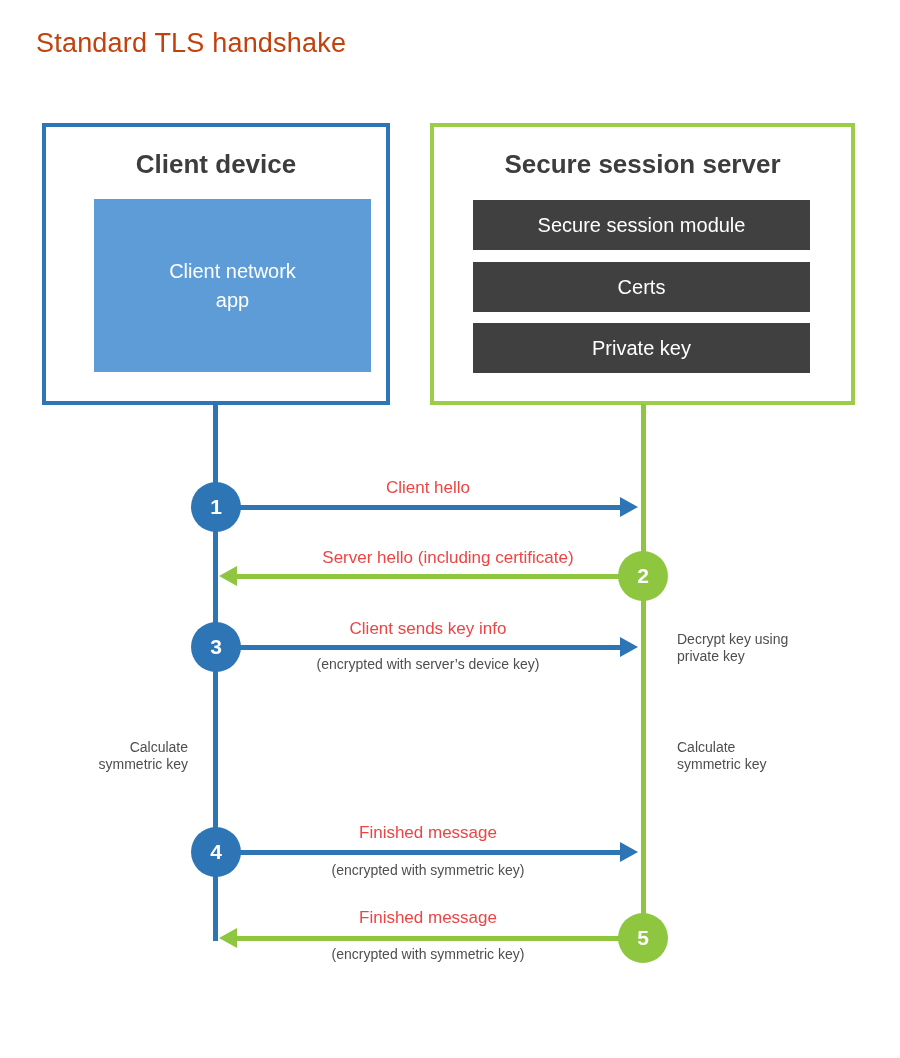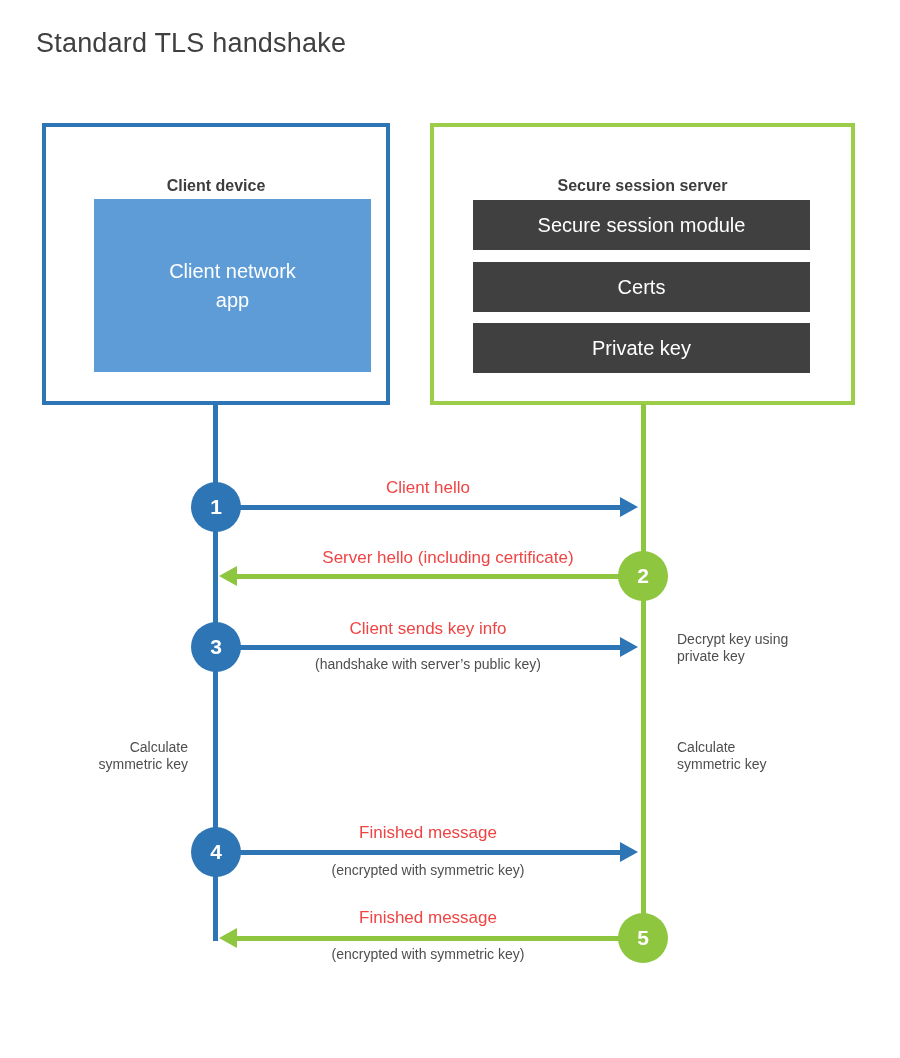--- a/index.html
+++ b/index.html
@@ -2,29 +2,29 @@
 <html><head>
 <meta charset="utf-8">
 <style>
   html,body { margin:0; padding:0; background:#ffffff; }
   .canvas {
     position:relative; width:900px; height:1058px; background:#ffffff;
     font-family:"Liberation Sans","DejaVu Sans",sans-serif; overflow:hidden;
   }
   .title {
     position:absolute; left:36px; top:28px; margin:0;
-    font-size:27px; font-weight:300; color:#404040; letter-spacing:0.2px;
+    font-size:27px; font-weight:300; color:#c2410c; letter-spacing:0.2px;
   }
   
   .actor-box { position:absolute; top:123px; height:282px; background:#ffffff; box-sizing:border-box; }
   .actor-box.client { left:42px;  width:348px; border:4px solid #2e75b6; }
   .actor-box.server { left:430px; width:425px; border:4px solid #9bcd48; }
   .actor-title {
     position:absolute; left:0; right:0; top:22px; text-align:center;
-    font-size:16px; font-weight:bold; color:#3d3d3d;margin-top:28px;
+    font-size:26px; font-weight:bold; color:#3d3d3d;
   }
   .client-module {
     position:absolute; left:48px; top:72px; width:277px; height:173px;
     background:#5d9cd7; display:flex; align-items:center; justify-content:center;
     text-align:center; color:#ffffff; font-size:20px; line-height:1.45;
   }
   .client-module span { display:block; max-width:165px; }
   .server-module {
     position:absolute; left:39px; width:337px; height:50px; background:#404040;
     color:#ffffff; font-size:20px; text-align:center; line-height:50px;
@@ -125,21 +125,21 @@
     <i class="shaft"></i>
     <i class="head"></i>
   </div>
   <div class="step-circle green c2">2</div>
 
   <div class="msg-label l3">Client sends key info</div>
   <div class="arrow blue right a3">
     <i class="shaft"></i>
     <i class="head"></i>
   </div>
-  <div class="msg-sub s3">(handshake with server’s public key)</div>
+  <div class="msg-sub s3">(encrypted with server’s device key)</div>
   <div class="step-circle blue c3">3</div>
 
   <div class="msg-label l4">Finished message</div>
   <div class="arrow blue right a4">
     <i class="shaft"></i>
     <i class="head"></i>
   </div>
   <div class="msg-sub s4">(encrypted with symmetric key)</div>
   <div class="step-circle blue c4">4</div>
 

